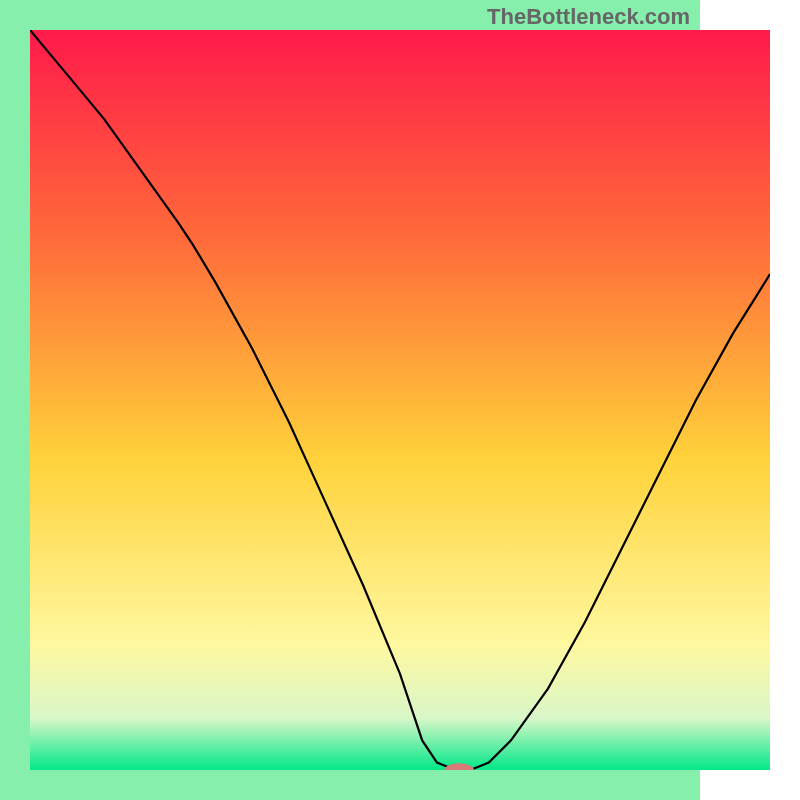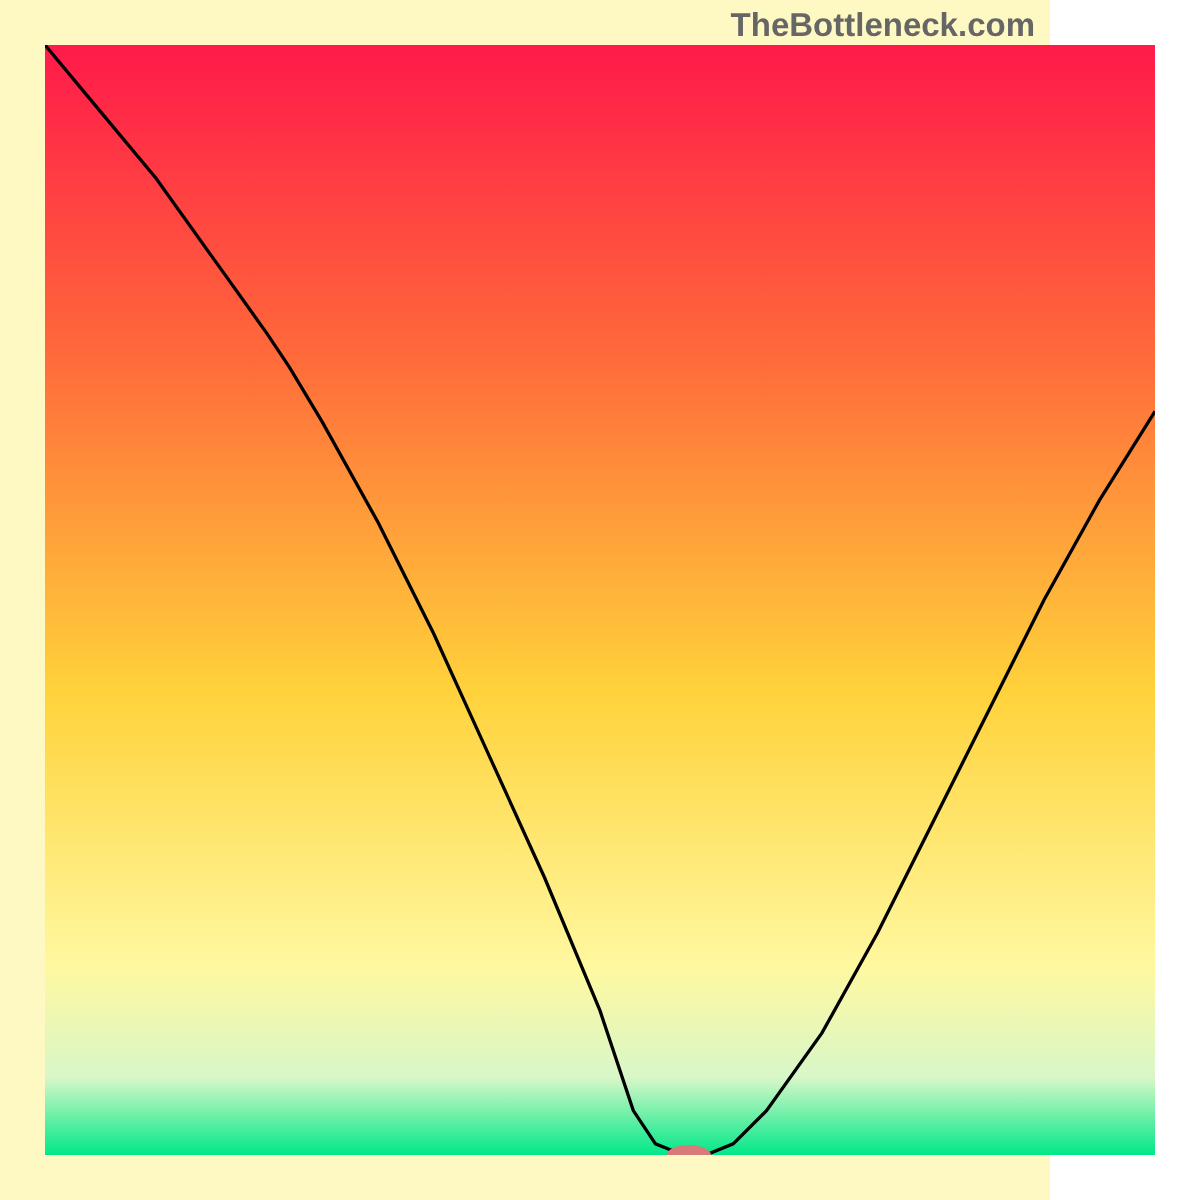--- a/index.html
+++ b/index.html
@@ -7,21 +7,21 @@
     padding: 0;
     background: #ffffff;
     width: 800px;
     height: 800px;
     overflow: hidden;
   }
   .chart-container {
     position: relative;
     width: 700px;
     height: 800px;
-    background: #fef9c3;
+    background: #86efac;
   }
   .watermark {
     position: absolute;
     top: 4px;
     right: 10px;
     font-family: Arial, sans-serif;
     font-size: 22px;
     font-weight: bold;
     color: #666666;
     z-index: 10;

